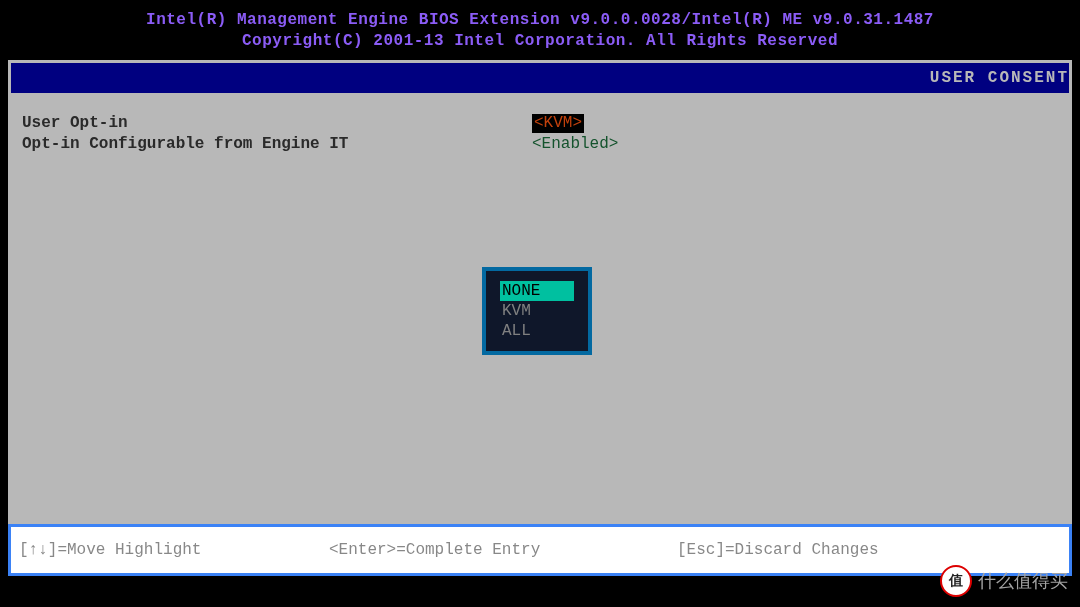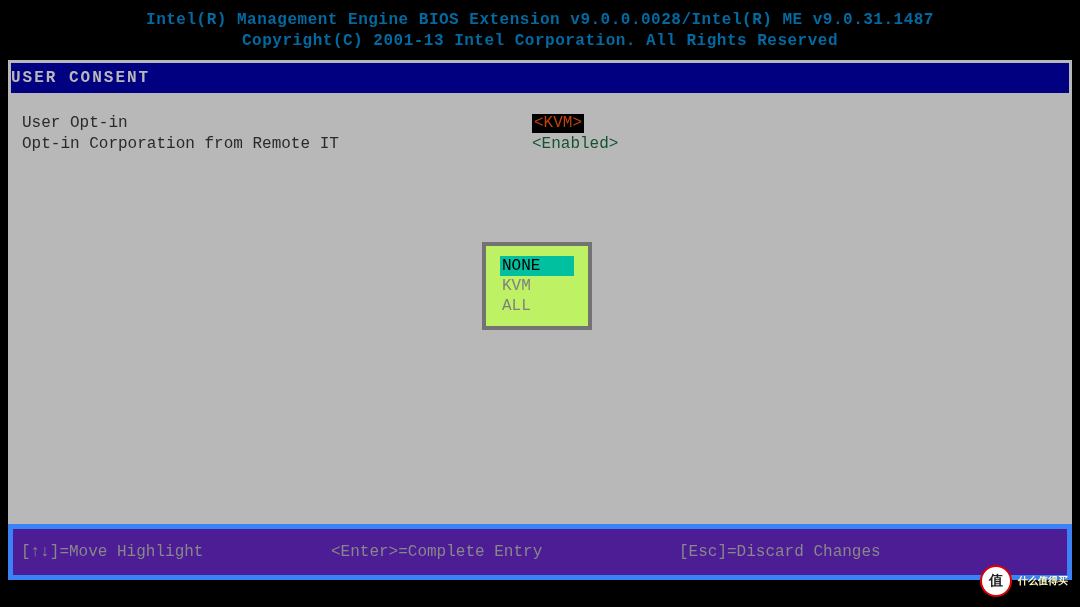--- a/index.html
+++ b/index.html
@@ -17,83 +17,84 @@
       overflow: hidden;
     }
     .screen {
       width: 100%;
       height: 100%;
       background: #000;
       padding: 4px;
     }
     .header {
       text-align: center;
-      color: #0369a1;
+      color: #8b5cf6;
       padding: 6px 0 4px 0;
       font-weight: bold;
       letter-spacing: 0.5px;
       line-height: 1.3;
     }
     .title-bar {
       background: #000080;
       border: 3px solid #b8b8b8;
       margin: 4px 4px 0 4px;
       padding: 6px 0;
-      text-align: left;
+      text-align: right;
       color: #b8b8b8;
       font-weight: bold;
       letter-spacing: 2px;
     }
     .content {
       background: #b8b8b8;
       margin: 0 4px;
       padding: 18px 14px 0 14px;
       height: 428px;
       position: relative;
       color: #2a2a2a;
     }
     .setting-row {
       display: flex;
       margin-bottom: 2px;
       line-height: 1.2;
     }
     .setting-label {
       width: 510px;
       white-space: pre;
+      font-weight: bold;
     }
     .setting-value {
       color: #14532d;
     }
     .setting-value.selected {
       background: #000;
       color: #c2410c;
       padding: 0 2px;
     }
     .popup {
       position: absolute;
       left: 474px;
-      top: 146px;
-      background: #bef264;
-      border: 4px solid #737373;
+      top: 171px;
+      background: #0f172a;
+      border: 4px solid #0369a1;
       padding: 10px 14px 10px 14px;
       min-width: 110px;
     }
     .popup-item {
       color: #808080;
       padding: 0 2px;
       line-height: 1.25;
       cursor: pointer;
     }
     .popup-item.highlighted {
       background: #00c0a0;
       color: #000;
     }
     .footer {
-      background: #4c1d95;
-      border: 5px solid #3b82f6;
+      background: #ffffff;
+      border: 3px solid #3b82f6;
       margin: 0 4px;
       padding: 14px 8px;
       color: #888888;
       display: flex;
       white-space: pre;
     }
     .footer-left { width: 310px; }
     .footer-center { width: 340px; }
     .footer-right { flex: 1; margin-left: 8px; }
     .watermark {
@@ -112,44 +113,44 @@
       border: 2px solid #d00;
       display: flex;
       align-items: center;
       justify-content: center;
       font-size: 14px;
       font-weight: bold;
       color: #222;
       font-family: sans-serif;
     }
     .watermark-text {
-      color: #fef9c3;
+      color: #a3a3a3;
       font-family: sans-serif;
-      font-size: 10px;
-      font-weight: bold;
+      font-size: 18px;
+      font-weight: normal;
     }
   </style>
 </head>
 <body>
 
 <div class="screen">
   <div class="header">
     <div>Intel(R) Management Engine BIOS Extension v9.0.0.0028/Intel(R) ME v9.0.31.1487</div>
     <div>Copyright(C) 2001-13 Intel Corporation. All Rights Reserved</div>
   </div>
 
   <div class="title-bar">USER CONSENT</div>
 
   <div class="content">
     <div class="setting-row">
       <span class="setting-label">User Opt-in</span>
       <span class="setting-value selected">&lt;KVM&gt;</span>
     </div>
     <div class="setting-row">
-      <span class="setting-label">Opt-in Corporation from Remote IT</span>
+      <span class="setting-label">Opt-in Configurable from Engine IT</span>
       <span class="setting-value">&lt;Enabled&gt;</span>
     </div>
 
     <div class="popup">
       <div class="popup-item highlighted">NONE</div>
       <div class="popup-item">KVM</div>
       <div class="popup-item">ALL</div>
     </div>
   </div>
 

